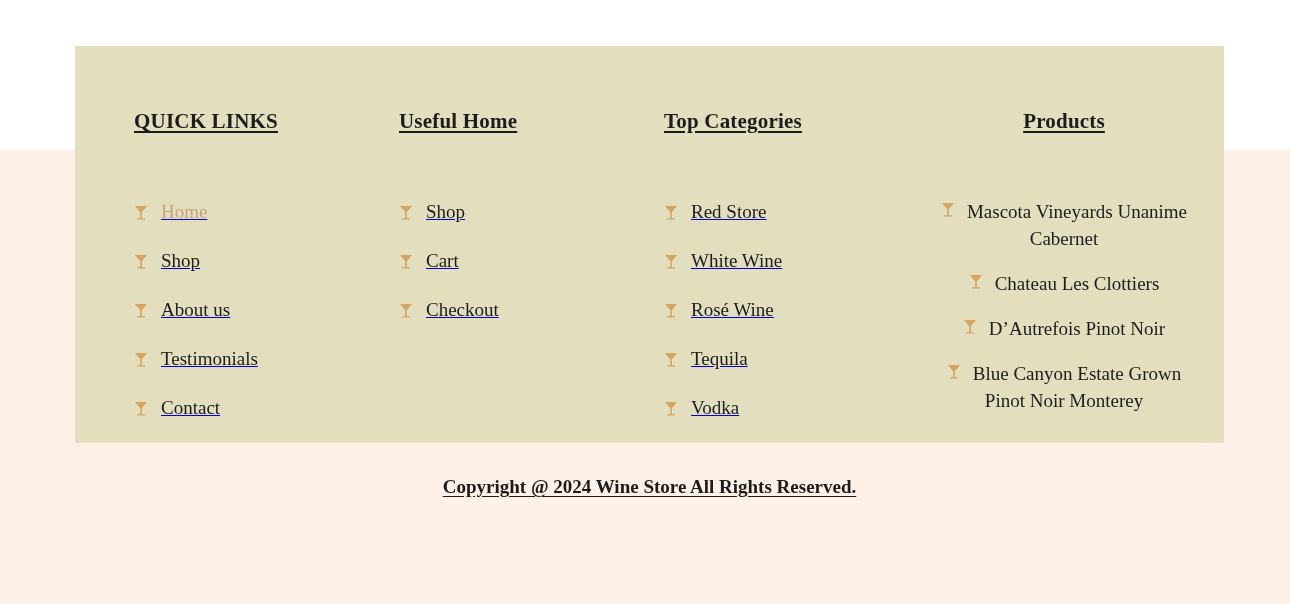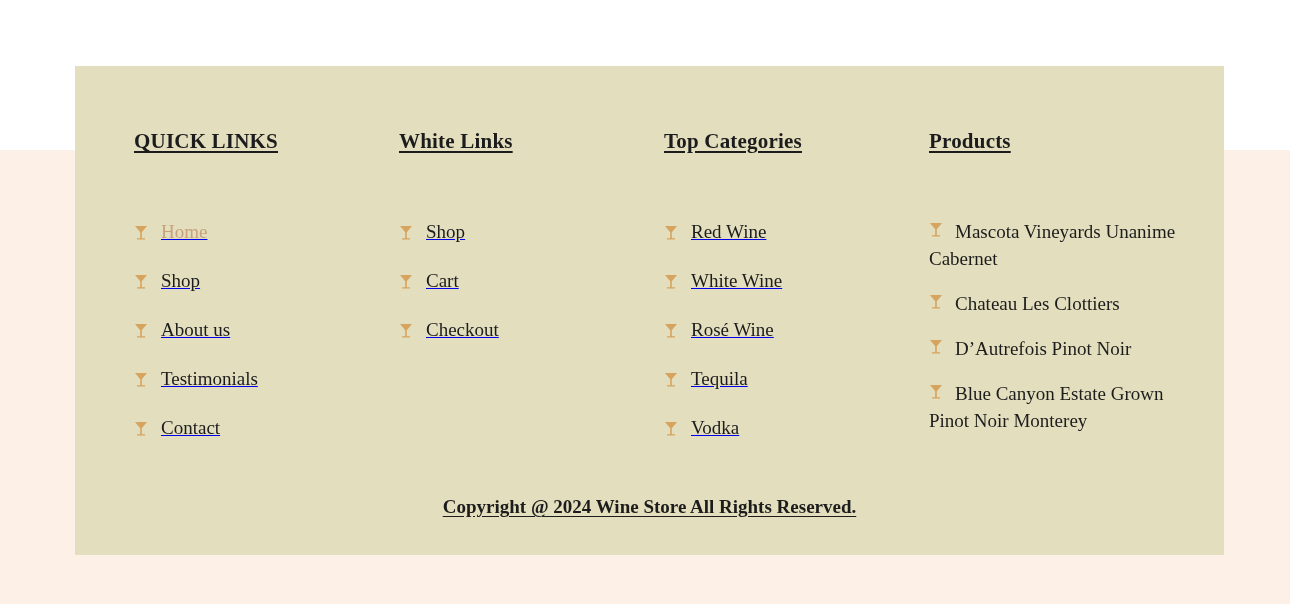--- a/index.html
+++ b/index.html
@@ -19,23 +19,23 @@
     position: absolute;
     left: 0;
     top: 150px;
     width: 1290px;
     height: 454px;
     background: #fdf1e7;
   }
   .footer {
     position: absolute;
     left: 75px;
-    top: 66px;
+    top: 46px;
     width: 1149px;
-    height: 489px;
+    height: 397px;
     background: #e3dfbe;
     box-sizing: border-box;
   }
   .footer-cols {
     position: absolute;
     left: 0;
     top: 0;
     width: 100%;
     display: flex;
     flex-direction: row;
@@ -47,21 +47,21 @@
   .col-1 { width: 265px; padding-left: 59px; }
   .col-2 { width: 265px; padding-left: 324px; }
   .col-3 { width: 265px; padding-left: 589px; }
   .col-4 { width: 354px; padding-left: 854px; }
   
   .footer-cols { display: block; }
   .col { position: absolute; top: 0; padding-top: 0; }
   .col-1 { left: 59px; top: 63px; width: 250px; padding-left: 0; }
   .col-2 { left: 324px; top: 63px; width: 250px; padding-left: 0; }
   .col-3 { left: 589px; top: 63px; width: 250px; padding-left: 0; }
-  .col-4 { left: 854px; top: 63px; width: 270px; padding-left: 0; }
+  .col-4 { left: 854px; top: 63px; width: 270px; padding-left: 0; text-align: center; }
 
   .col-title {
     font-size: 21px;
     font-weight: bold;
     color: #1c1c1c;
     text-decoration: underline;
     text-underline-offset: 3px;
     letter-spacing: 0.2px;
     line-height: 1.2;
     margin: 0;
@@ -196,21 +196,21 @@
                   <path d="M1 1 L13 1 L7.8 7.2 L7.8 13.2 L11 13.2 L11 14.6 L3 14.6 L3 13.2 L6.2 13.2 L6.2 7.2 Z" fill="#d6a45f"></path>
                 </svg>
             </span>
             <span class="link-text">Contact</span>
           </a>
         </li>
       </ul>
     </div>
 
     <div class="col col-2">
-      <div class="col-title">White Links</div>
+      <div class="col-title">Useful Home</div>
       <ul class="link-list">
         <li>
           <a class="link-row" href="#">
             <span class="bullet-icon">
               <svg width="14" height="16" viewBox="0 0 14 16" aria-hidden="true">
                   <path d="M1 1 L13 1 L7.8 7.2 L7.8 13.2 L11 13.2 L11 14.6 L3 14.6 L3 13.2 L6.2 13.2 L6.2 7.2 Z" fill="#d6a45f"></path>
                 </svg>
             </span>
             <span class="link-text">Shop</span>
           </a>
@@ -241,21 +241,21 @@
     <div class="col col-3">
       <div class="col-title">Top Categories</div>
       <ul class="link-list">
         <li>
           <a class="link-row" href="#">
             <span class="bullet-icon">
               <svg width="14" height="16" viewBox="0 0 14 16" aria-hidden="true">
                   <path d="M1 1 L13 1 L7.8 7.2 L7.8 13.2 L11 13.2 L11 14.6 L3 14.6 L3 13.2 L6.2 13.2 L6.2 7.2 Z" fill="#d6a45f"></path>
                 </svg>
             </span>
-            <span class="link-text">Red Wine</span>
+            <span class="link-text">Red Store</span>
           </a>
         </li>
         <li>
           <a class="link-row" href="#">
             <span class="bullet-icon">
               <svg width="14" height="16" viewBox="0 0 14 16" aria-hidden="true">
                   <path d="M1 1 L13 1 L7.8 7.2 L7.8 13.2 L11 13.2 L11 14.6 L3 14.6 L3 13.2 L6.2 13.2 L6.2 7.2 Z" fill="#d6a45f"></path>
                 </svg>
             </span>
             <span class="link-text">White Wine</span>

